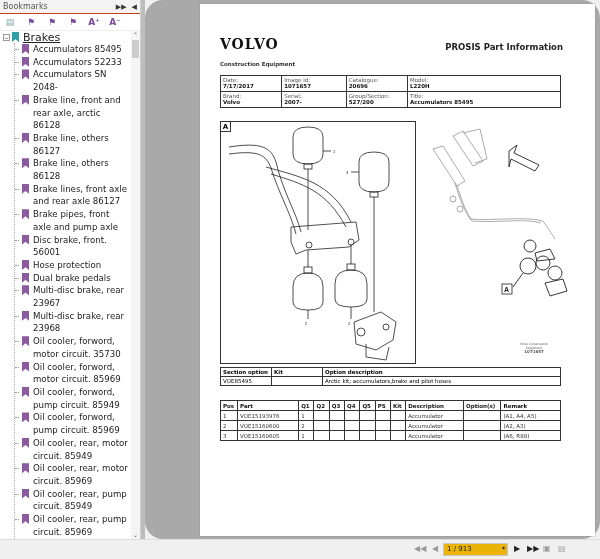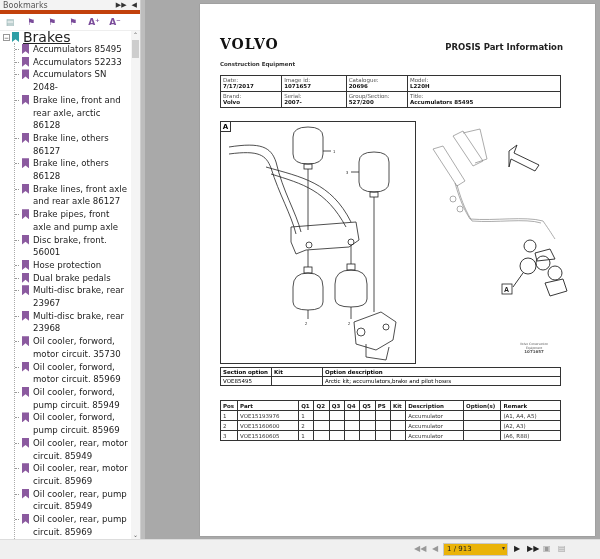--- a/index.html
+++ b/index.html
@@ -1,46 +1,46 @@
 <!DOCTYPE html>
 <html><head>
 <meta charset="utf-8">
 <style>
   * { box-sizing: border-box; margin: 0; padding: 0; }
   html, body { width: 600px; height: 559px; overflow: hidden; background: #f0f0f0; font-family: "DejaVu Sans", sans-serif; }
   .app { position: relative; width: 600px; height: 559px; }
 
   
   .bm-panel { position: absolute; left: 0; top: 0; width: 141px; height: 539px; background: #fff; border-right: 1px solid #cfcfcf; }
-  .bm-header { height: 14px; background: #f3f3f3; border-bottom: 4px solid #c2410c; display: flex; align-items: center; justify-content: space-between; padding: 0 3px; }
+  .bm-header { height: 14px; background: #f3f3f3; border-bottom: 1px solid #c2410c; display: flex; align-items: center; justify-content: space-between; padding: 0 3px; }
   .bm-title { font-size: 8px; color: #555; }
   .bm-header-icons { display: flex; gap: 5px; font-size: 7px; color: #333; }
   .bm-toolbar { height: 17px; display: flex; align-items: center; gap: 11px; padding-left: 5px; border-bottom: 1px solid #eee; }
   .tb-icon { width: 10px; height: 10px; display: inline-flex; align-items: center; justify-content: center; font-size: 9px; color: #7a4b9a; font-weight: bold; }
   .tb-icon.grey { color: #8aa; }
   .bm-tree { position: absolute; top: 31px; left: 0; width: 130px; height: 508px; overflow: hidden; }
   .tree-root { display: flex; align-items: center; height: 12px; padding-left: 3px; }
   .tree-toggle { width: 7px; height: 7px; border: 1px solid #999; font-size: 6px; line-height: 5px; text-align: center; color: #333; margin-right: 2px; background: #fff; }
   .bm-icon { width: 7px; height: 10px; margin-right: 4px; flex: 0 0 auto; clip-path: polygon(0 0, 100% 0, 100% 100%, 50% 72%, 0 100%); }
   .bm-icon.teal { background: #2e9fa6; }
   .bm-icon.purple { background: #8b5a9f; }
-  .root-label { font-size: 14px; color: #222; text-decoration: underline; }
+  .root-label { font-size: 11px; color: #222; text-decoration: underline; }
   .tree-items { position: relative; margin-left: 14px; border-left: 1px dotted #aaa; }
   .tree-item { display: flex; align-items: flex-start; padding-left: 2px; position: relative; }
   .tree-item::before { content: ""; position: absolute; left: 0; top: 6px; width: 4px; border-top: 1px dotted #999; }
   .tree-item .bm-icon { margin-left: 5px; margin-top: 1px; }
   .item-label { font-size: 8.6px; line-height: 12.7px; color: #222; width: 100px; }
   .bm-scroll { position: absolute; left: 131px; top: 31px; width: 9px; height: 508px; background: #f4f4f4; }
   .scroll-up, .scroll-down { height: 8px; font-size: 6px; text-align: center; color: #555; line-height: 8px; }
   .scroll-thumb { margin: 1px 1px; height: 18px; background: #cdcdcd; }
   .scroll-down { position: absolute; bottom: 0; width: 9px; }
 
   
   .splitter { position: absolute; left: 141px; top: 0; width: 4px; height: 539px; background: #bdbdbd; }
-  .doc-area { position: absolute; left: 145px; top: 0; width: 455px; height: 539px; background: #a9a9a9; }
+  .doc-area { position: absolute; left: 145px; top: 0; width: 455px; height: 539px; background: #a9a9a9; border-radius: 18px; }
   .page { position: absolute; left: 55px; top: 4px; width: 395px; height: 532px; background: #fff; box-shadow: 0 0 1px #777; }
 
   .logo { position: absolute; left: 20px; top: 32px; font-family: "DejaVu Serif", serif; font-weight: bold; font-size: 14px; letter-spacing: 1px; color: #111; }
   .logo-sub { position: absolute; left: 20px; top: 57px; font-size: 5.5px; font-weight: bold; color: #333; }
   .doc-title { position: absolute; right: 32px; top: 38px; font-size: 8.5px; font-weight: bold; color: #222; }
 
   .info-table { position: absolute; left: 20px; top: 71px; width: 341px; border-collapse: collapse; }
   .info-table td { border: 1px solid #333; padding: 1px 2px; font-size: 5.5px; vertical-align: top; height: 16px; }
   .info-table .lbl { display: block; color: #555; }
   .info-table .val { display: block; font-weight: bold; color: #111; }

